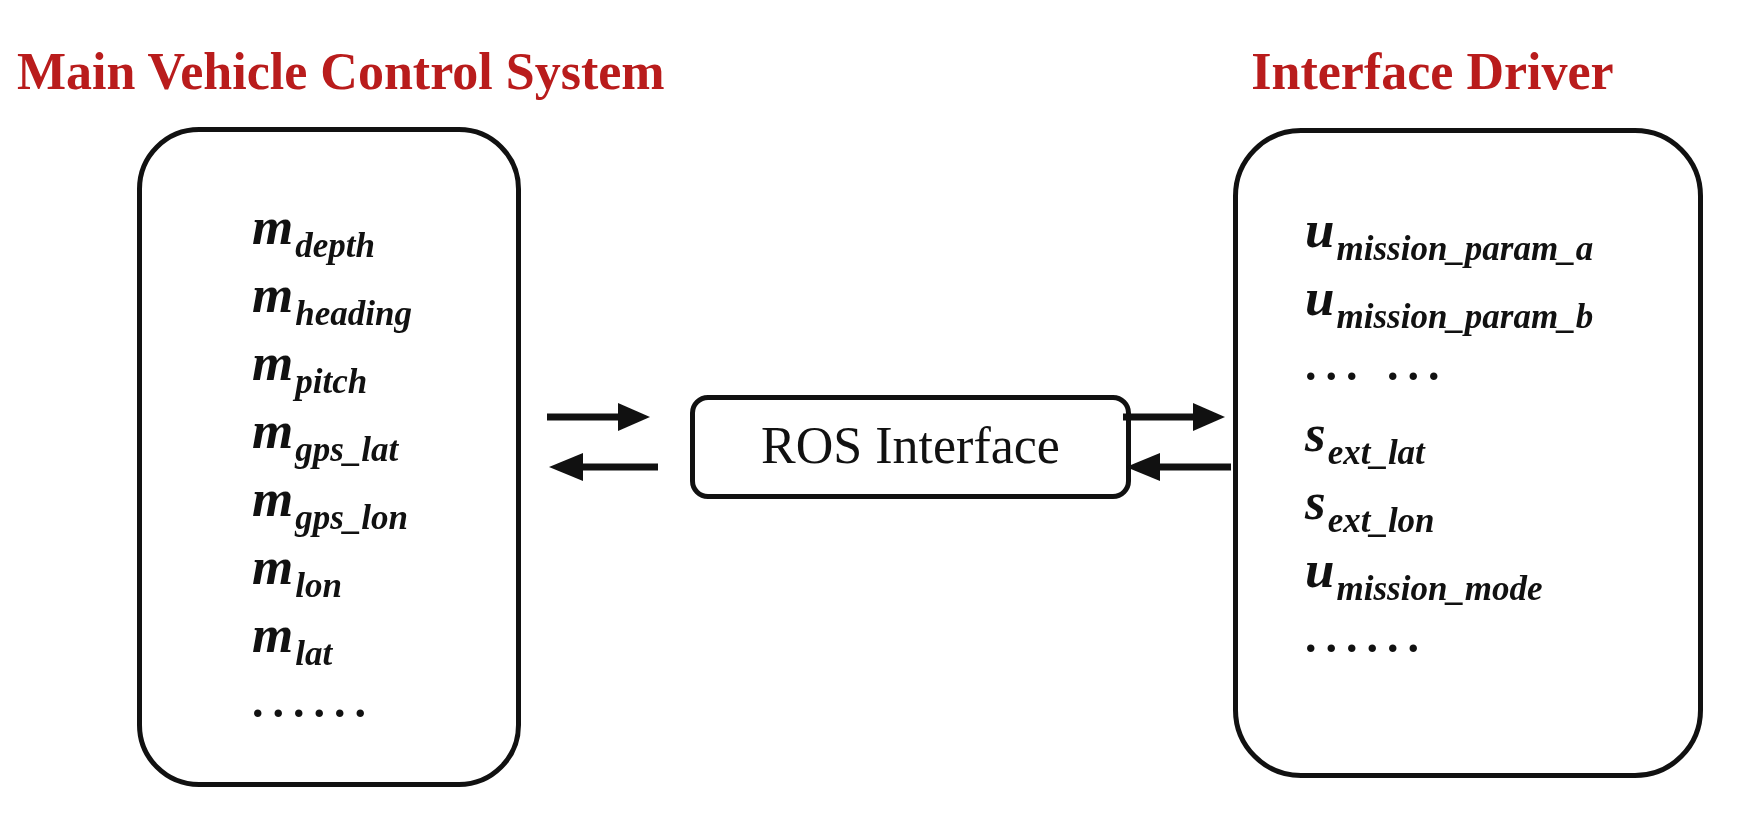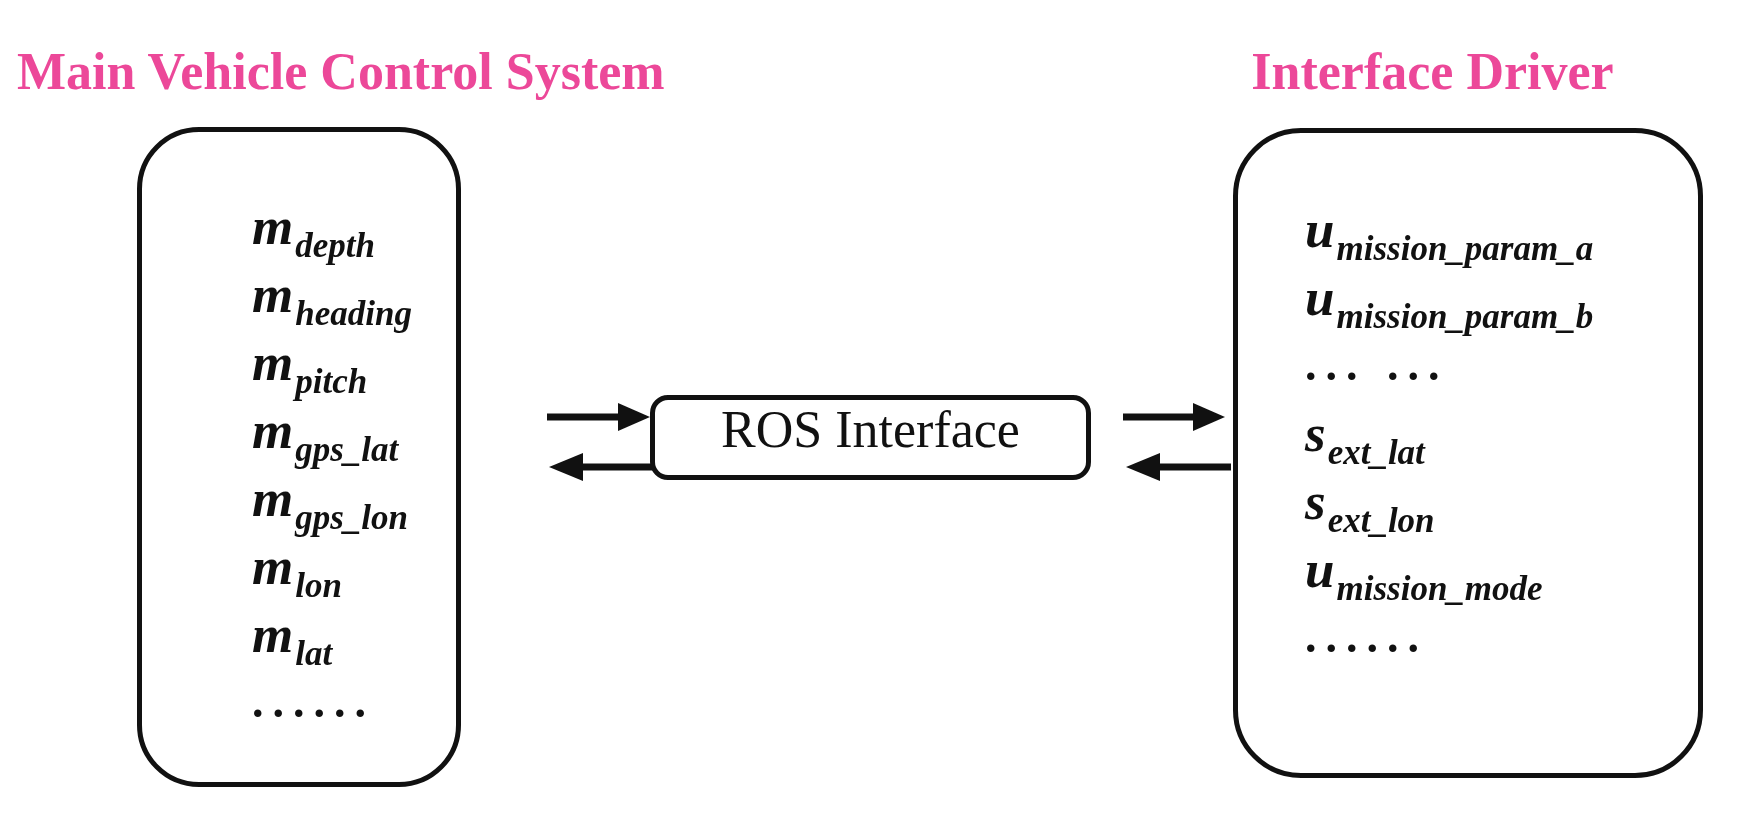--- a/index.html
+++ b/index.html
@@ -17,34 +17,34 @@
     overflow: hidden;
   }
   .panel-title {
     position: absolute;
     top: 42px;
     font-size: 52px;
     font-weight: bold;
     text-align: center;
     white-space: nowrap;
     line-height: 60px;
-    color: #ec4899;
+    color: #b91c1c;
   }
   #left-title  { left: 17px;   width: 645px; }
   #right-title { left: 1140px; width: 585px; }
 
   .rounded-box {
     position: absolute;
     box-sizing: border-box;
     border: 5px solid #111111;
     background: #ffffff;
   }
   #left-box {
     left: 137px; top: 127px;
-    width: 324px; height: 660px;
+    width: 384px; height: 660px;
     border-radius: 62px;
   }
   #right-box {
     left: 1233px; top: 128px;
     width: 470px; height: 650px;
     border-radius: 68px;
     padding-left: 10px;
   }
 
   .var-list {
@@ -72,24 +72,25 @@
     margin-left: 2px;
   }
   .dots-row .var-base {
     font-style: normal;
     font-weight: bold;
     font-size: 46px;
     letter-spacing: 9px;
   }
 
   #ros-box {
-    left: 650px; top: 395px;
-    width: 441px; height: 85px;
+    left: 690px; top: 395px;
+    width: 441px; height: 104px;
     border-radius: 18px;
     display: flex;
+    align-items: center;
     justify-content: center;
   }
   #ros-label {
     font-size: 52px;
     white-space: nowrap;
     padding-bottom: 4px;
   }
 
   .arrow-pair {
     position: absolute;

